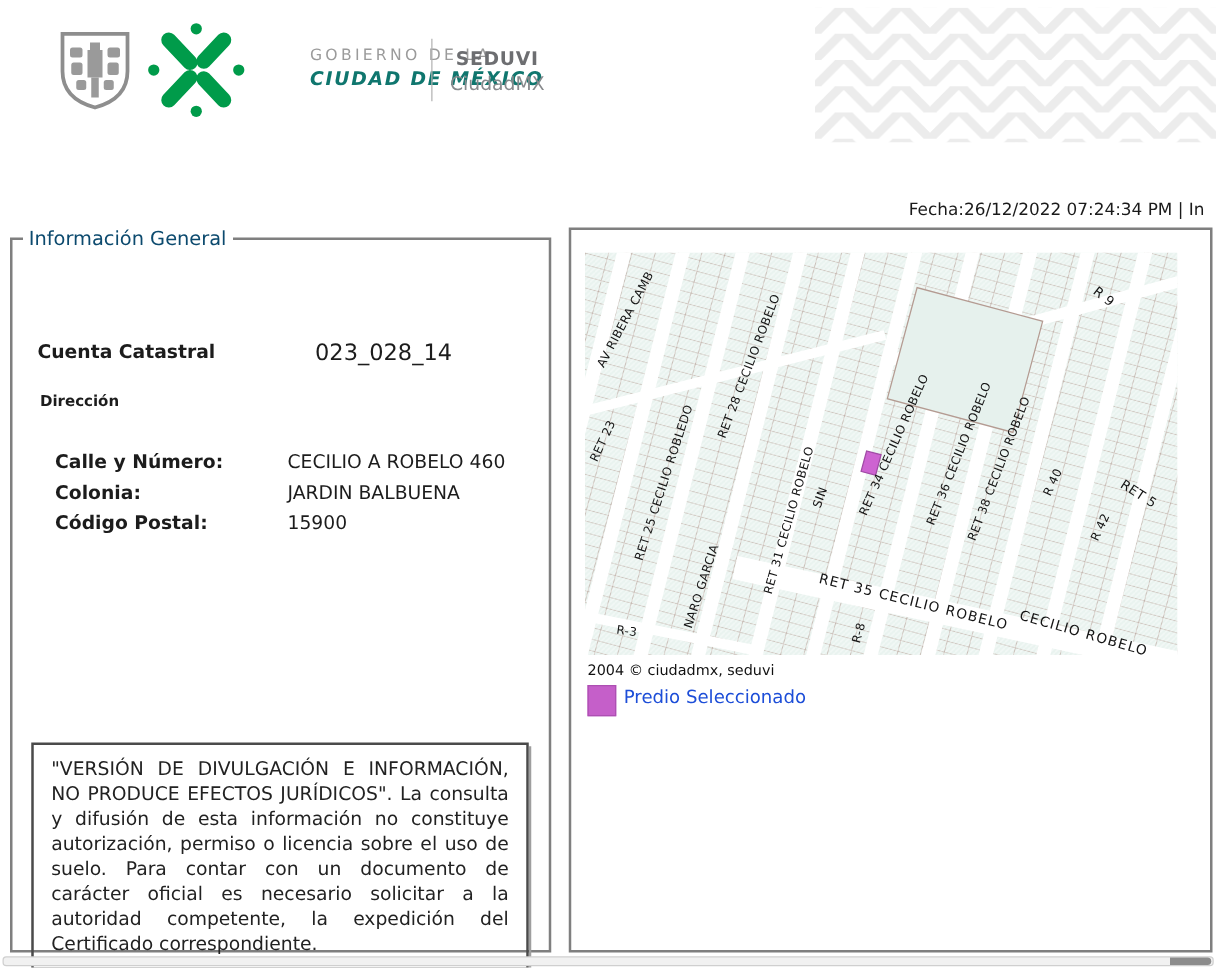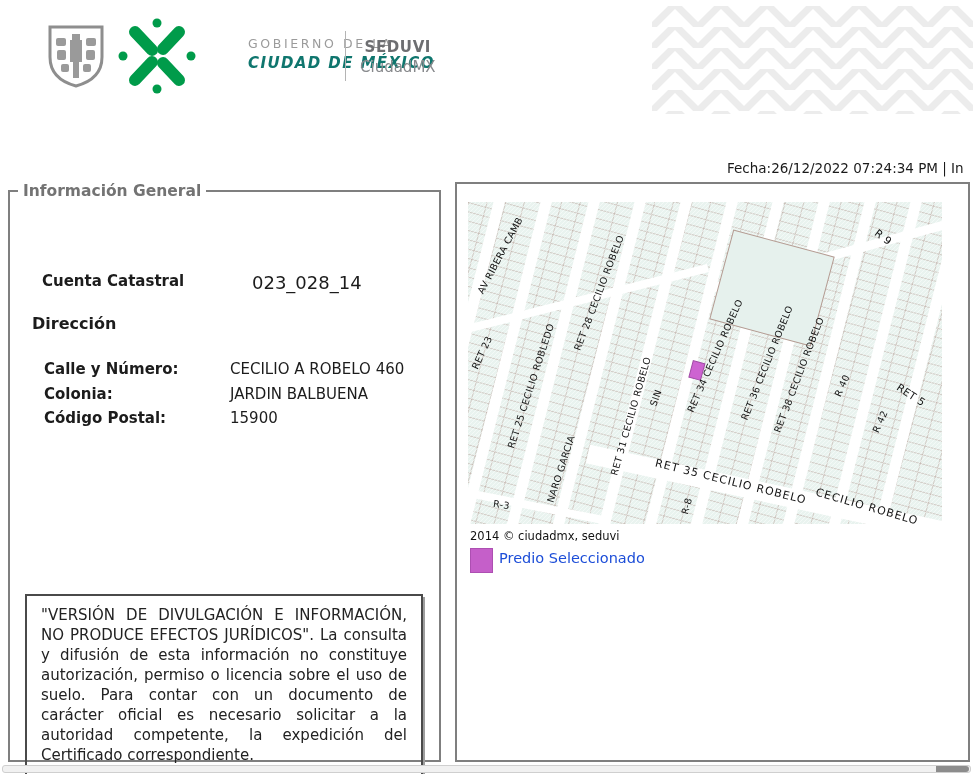--- a/index.html
+++ b/index.html
@@ -17,27 +17,27 @@
   .gov-l2{font-size:15px;letter-spacing:1.4px;color:#0f766e;font-weight:700;margin-top:3px;font-style:italic;}
   .hdr-divider{position:absolute;left:345px;top:31px;width:1px;height:50px;background:#b4b4b4;}
   .brand{position:absolute;left:360px;top:38px;text-align:center;}
   .brand-top{font-size:15px;font-weight:700;color:#6d6e71;letter-spacing:.6px;}
   .brand-bottom{font-size:15px;color:#87898c;margin-top:2px;}
   .herringbone{position:absolute;left:652px;top:6px;width:321px;height:108px;}
   
   .date-line{position:absolute;left:727px;top:140px;font-size:13.5px;color:#1a1a1a;white-space:nowrap;margin-top:20px;}
   
   fieldset{position:absolute;border:2px solid #7f7f7f;margin:0;padding:0;}
-  fieldset legend{font-weight:700;font-size:15.5px;color:#737373;margin-left:8px;padding:0 5px;}
+  fieldset legend{font-weight:400;font-size:15.5px;color:#0c4a6e;margin-left:8px;padding:0 5px;}
   #fs-general{left:8px;top:182px;width:429px;height:576px;}
   #fs-ubicacion{left:455px;top:182px;width:511px;height:576px;}
   
-  .row-cuenta-label{position:absolute;left:32px;top:72px;font-weight:700;font-size:15px;}
+  .row-cuenta-label{position:absolute;left:20px;top:72px;font-weight:700;font-size:15px;}
   .row-cuenta-value{position:absolute;left:242px;top:72px;font-size:18px;}
-  .row-direccion{position:absolute;left:22px;top:114px;font-weight:700;font-size:16px;}
+  .row-direccion{position:absolute;left:22px;top:114px;font-weight:700;font-size:12px;}
   .addr-rows{position:absolute;left:23px;top:157px;right:8px;font-size:15px;margin-left:11px;}
   .addr-row{height:24.5px;line-height:24.5px;white-space:nowrap;}
   .addr-label{display:inline-block;width:186px;font-weight:700;}
   .disclaimer{
     position:absolute;left:15px;top:394px;width:366px;
     border:2px solid #4a4a4a;box-shadow:2px 3px 0 #9e9e9e;
     padding:9px 14px;font-size:15px;line-height:20px;text-align:justify;color:#222;
   }
   
   .map-wrap{position:absolute;left:11px;top:18px;width:474px;height:322px;}
@@ -196,20 +196,20 @@
         <text transform="translate(415,221) rotate(-65)" text-anchor="middle" font-size="9.5" letter-spacing="0.3" fill="#141414">R 42</text>
         <text transform="translate(441,196) rotate(33)" text-anchor="middle" font-size="10.5" letter-spacing="0.3" fill="#141414">RET 5</text>
         <text transform="translate(413,38) rotate(38)" text-anchor="middle" font-size="10.5" letter-spacing="0.3" fill="#141414">R 9</text>
         <text transform="translate(262,283) rotate(14)" text-anchor="middle" font-size="11" letter-spacing="1" fill="#141414">RET 35 CECILIO ROBELO</text>
         <text transform="translate(398,308) rotate(16)" text-anchor="middle" font-size="11" letter-spacing="1" fill="#141414">CECILIO ROBELO</text>
         <text transform="translate(33,306) rotate(8)" text-anchor="middle" font-size="9.5" letter-spacing="0.3" fill="#141414">R-3</text>
         <text transform="translate(222,305) rotate(-75)" text-anchor="middle" font-size="9.5" letter-spacing="0.3" fill="#141414">R-8</text>
       </svg>
   </div>
 
-  <div class="map-attribution">2014 © ciudadmx, seduvi</div>
+  <div class="map-attribution">2004 © ciudadmx, seduvi</div>
   <div class="predio-swatch" style="background: rgb(197, 95, 201);"></div>
   <div class="predio-label">Predio Seleccionado</div>
 </fieldset>
 
 <div class="hscrollbar">
   <div class="hscroll-thumb"></div>
 </div>
 
 </body></html>

